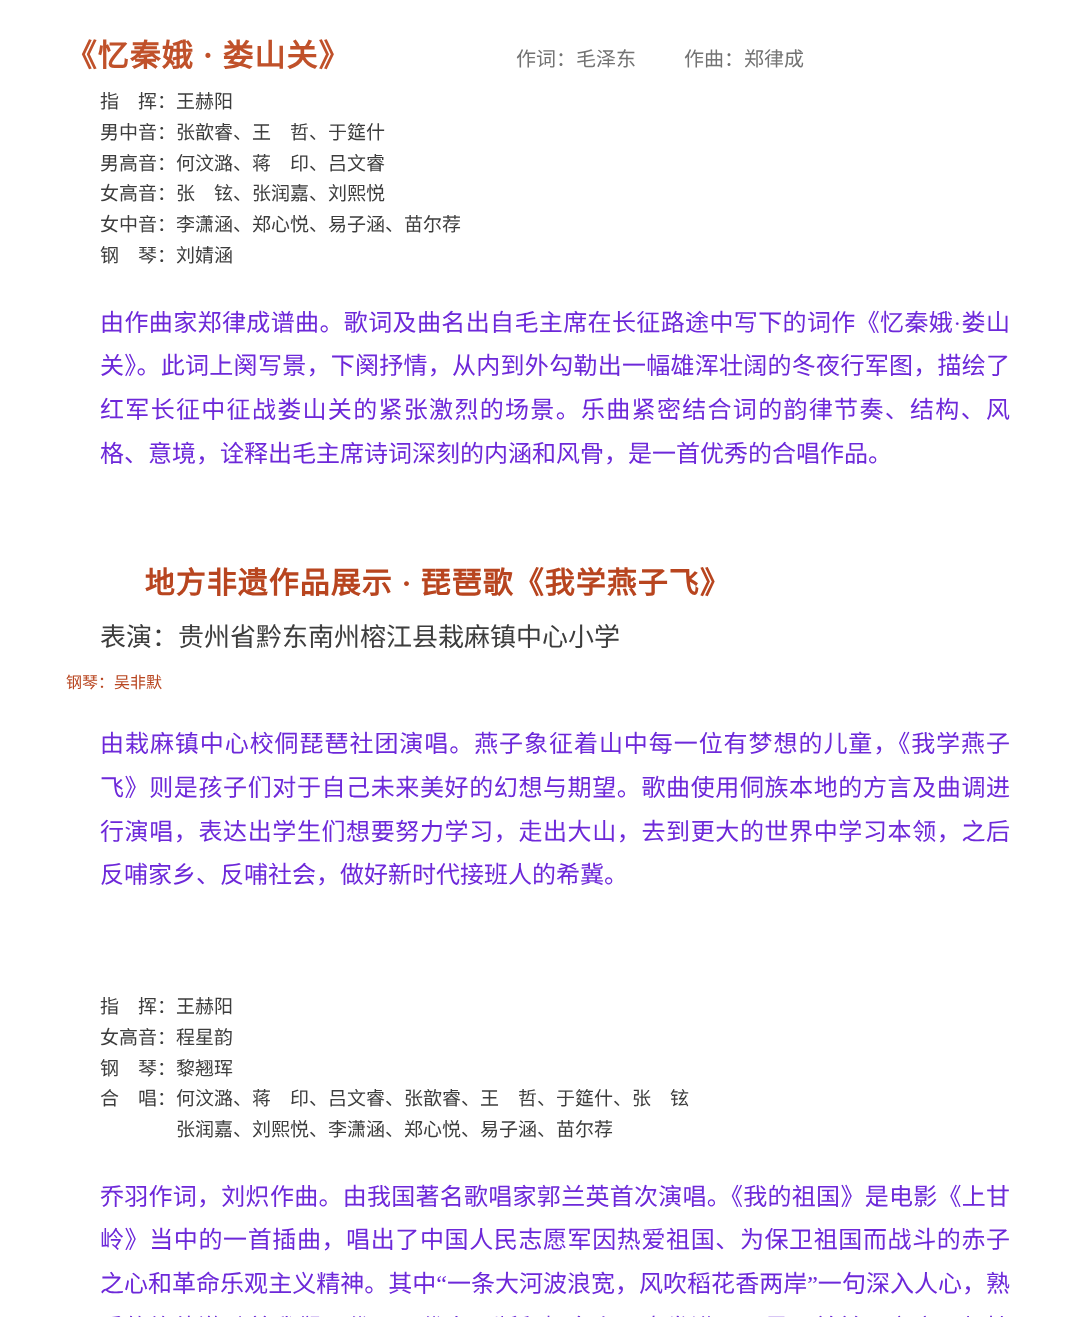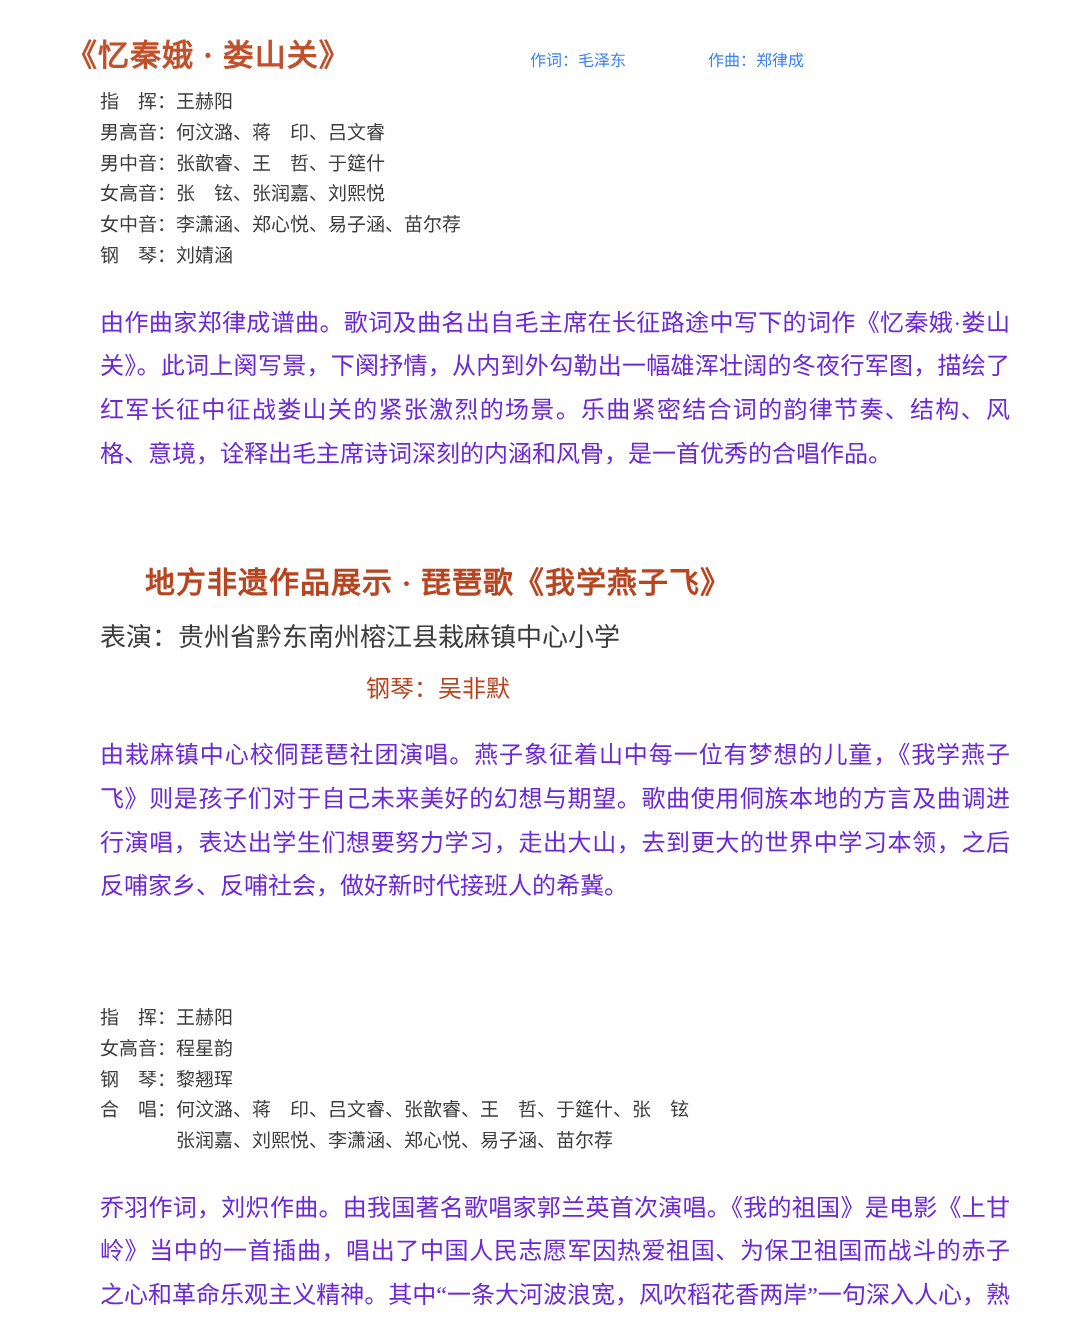--- a/index.html
+++ b/index.html
@@ -34,23 +34,23 @@
   .prog-title {
     font-family: "Liberation Serif", "DejaVu Serif", serif;
     font-weight: bold;
     font-size: 31px;
     letter-spacing: 1px;
     color: #c0512a;
     white-space: nowrap;
   }
   .prog-credits {
     display: flex;
-    gap: 82px;
-    font-size: 16px;
-    color: #3b82f6;
+    gap: 48px;
+    font-size: 20px;
+    color: #737373;
     white-space: nowrap;
     padding-right: 6px;
   }
   .credit {
     font-family: "Liberation Serif", "DejaVu Serif", serif;
   }
 
   
   .prog-banner {
     font-weight: bold;
@@ -84,23 +84,22 @@
     margin-left: 76px;
   }
 
   .perf-line {
     margin: 14px 0 0 34px;
     font-size: 26px;
     color: #3d3d3d;
   }
   .piano-line {
     margin: 16px 0 0 0px;
-    font-size: 24px;
+    font-size: 16px;
     color: #b8451f;
-    text-align: center;
   }
   .piano-line .pl-name { color: #b8451f; }
 
   
   .desc {
     margin: 30px 0 0 34px;
     width: 910px;
     font-size: 24px;
     line-height: 1.82;
     text-align: justify;
@@ -124,28 +123,28 @@
         <span class="credit"><span>作曲：</span><span>郑律成</span></span>
       </div>
     </div>
 
     <div class="roster">
       <div class="roster-row">
         <span class="roster-label">指　挥：</span>
         <span class="roster-value">王赫阳</span>
       </div>
       <div class="roster-row">
+        <span class="roster-label">男中音：</span>
+        <span class="roster-value">张歆睿、王　哲、于筵什</span>
+      </div>
+      <div class="roster-row">
         <span class="roster-label">男高音：</span>
         <span class="roster-value">何汶潞、蒋　印、吕文睿</span>
       </div>
       <div class="roster-row">
-        <span class="roster-label">男中音：</span>
-        <span class="roster-value">张歆睿、王　哲、于筵什</span>
-      </div>
-      <div class="roster-row">
         <span class="roster-label">女高音：</span>
         <span class="roster-value">张　铉、张润嘉、刘熙悦</span>
       </div>
       <div class="roster-row">
         <span class="roster-label">女中音：</span>
         <span class="roster-value">李潇涵、郑心悦、易子涵、苗尔荐</span>
       </div>
       <div class="roster-row">
         <span class="roster-label">钢　琴：</span>
         <span class="roster-value">刘婧涵</span>

